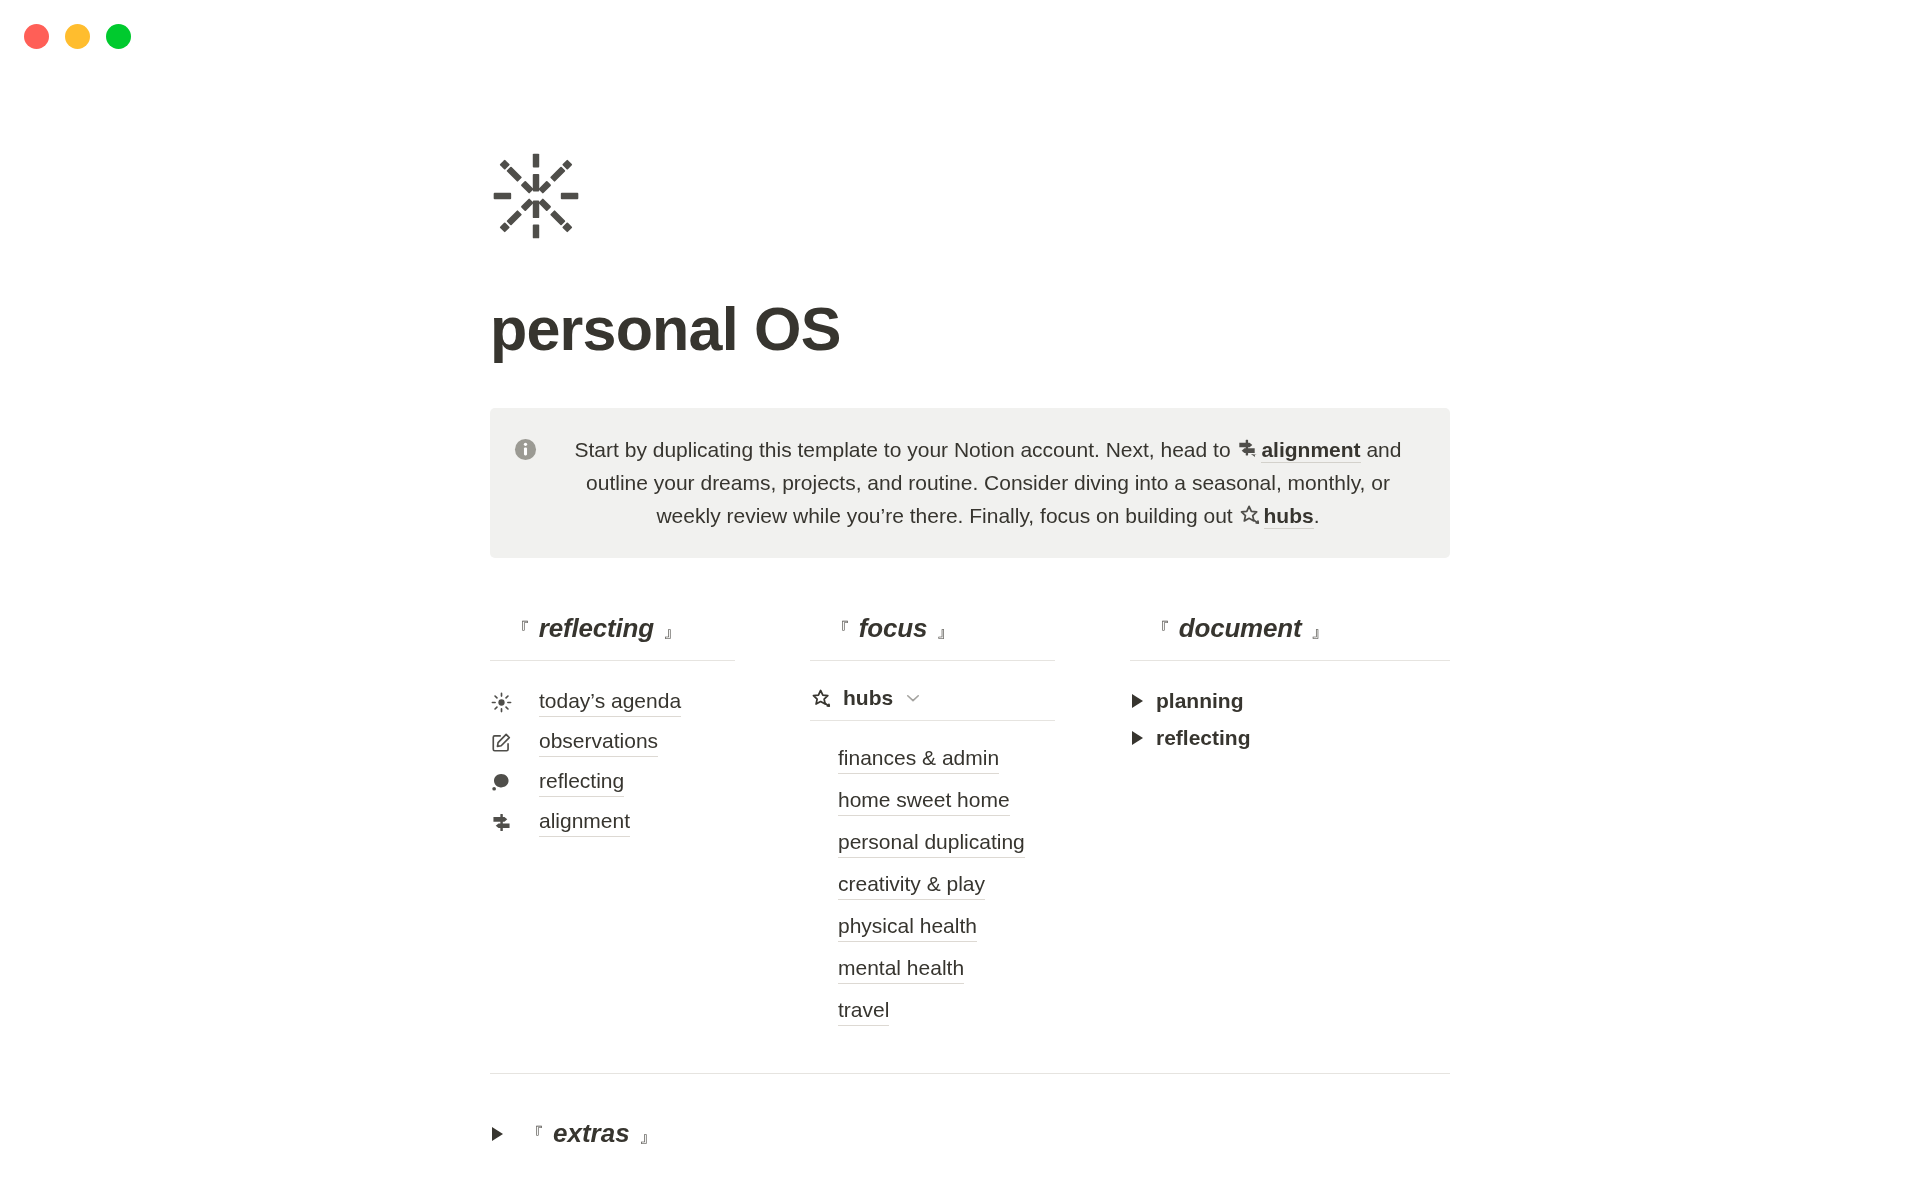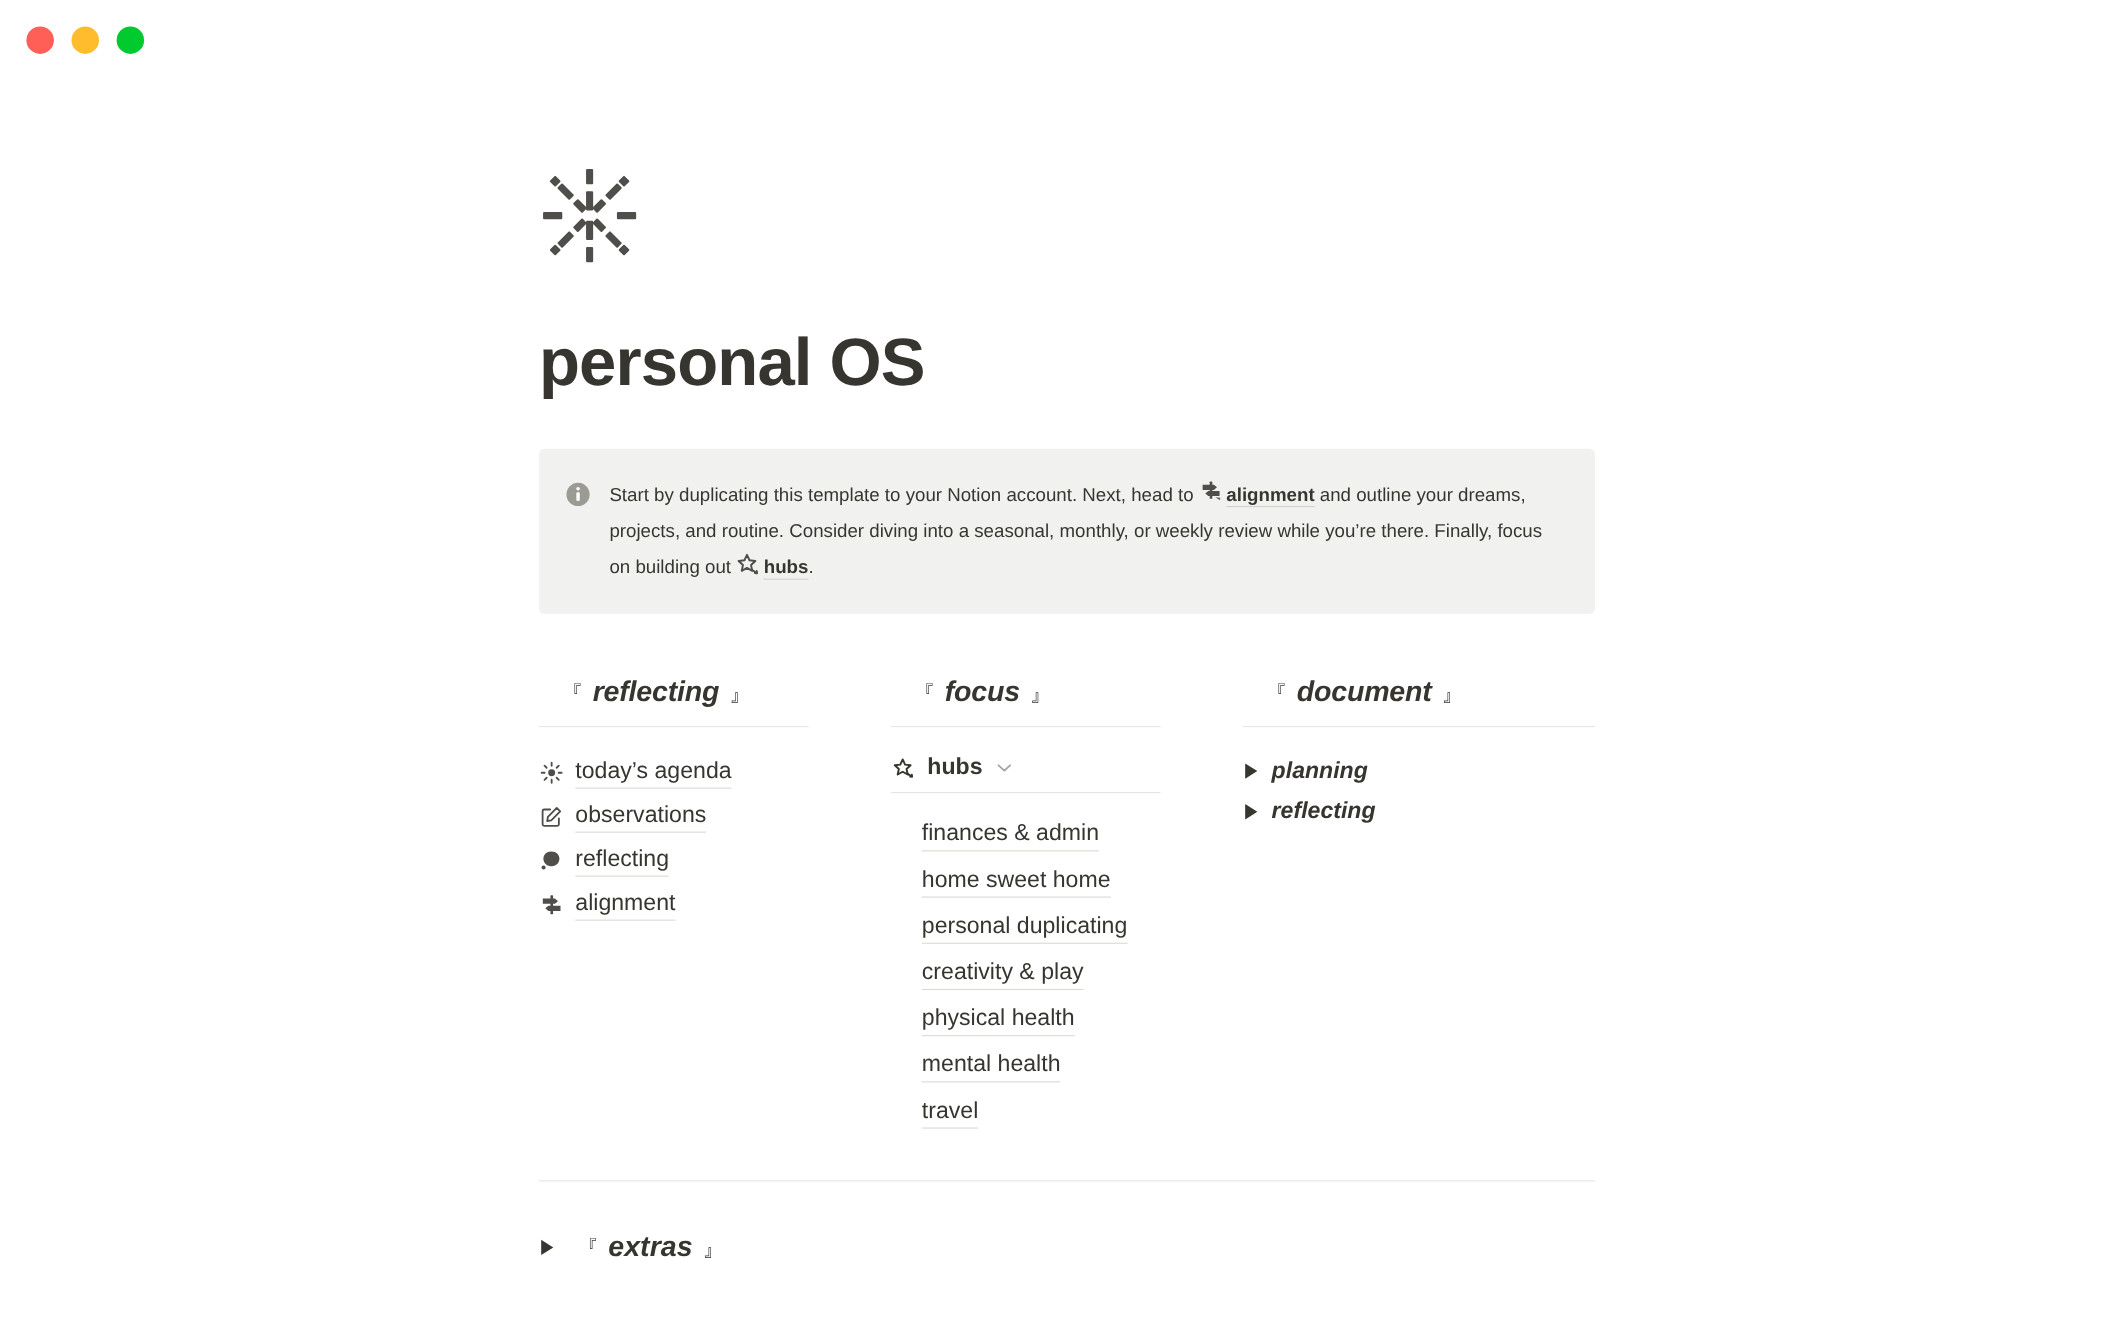--- a/index.html
+++ b/index.html
@@ -69,24 +69,25 @@
     width: 960px;
     margin-bottom: 55px;
   }
   .callout-icon {
     flex: 0 0 auto;
     width: 23px; height: 23px;
     margin-top: 5px;
   }
   .callout-icon svg { display: block; width: 23px; height: 23px; }
   .callout-text {
-    font-size: 17px;
+    font-size: 21px;
     line-height: 33px;
     color: #37352f;
     max-width: 868px;
+    text-align: center;
   }
   .inline-link {
     display: inline;
     white-space: nowrap;
   }
   .inline-link .lnk {
     border-bottom: 1px solid #d3d1cb;
     font-weight: 600;
     color: #37352f;
     padding-bottom: 1px;
@@ -131,21 +132,21 @@
   .col-rule {
     height: 1px;
     background: #e6e4e0;
     margin-bottom: 22px;
   }
 
   
   .link-row {
     display: flex;
     align-items: center;
-    gap: 11px;
+    gap: 27px;
     padding: 5px 0 6px 0;
     cursor: pointer;
   }
   .row-icon {
     flex: 0 0 auto;
     width: 22px; height: 22px;
     display: flex; align-items: center; justify-content: center;
   }
   .row-icon svg { display: block; }
   .row-label {
@@ -191,21 +192,20 @@
     width: 0; height: 0;
     border-left: 11px solid #37352f;
     border-top: 7px solid transparent;
     border-bottom: 7px solid transparent;
     flex: 0 0 auto;
     margin-left: 2px;
   }
   .doc-label {
     font-size: 21px;
     font-weight: 700;
-    font-style: italic;
     color: #37352f;
   }
 
   
   .bottom-rule {
     width: 960px;
     height: 1px;
     background: #e6e4e0;
     margin-top: 40px;
     margin-bottom: 44px;

